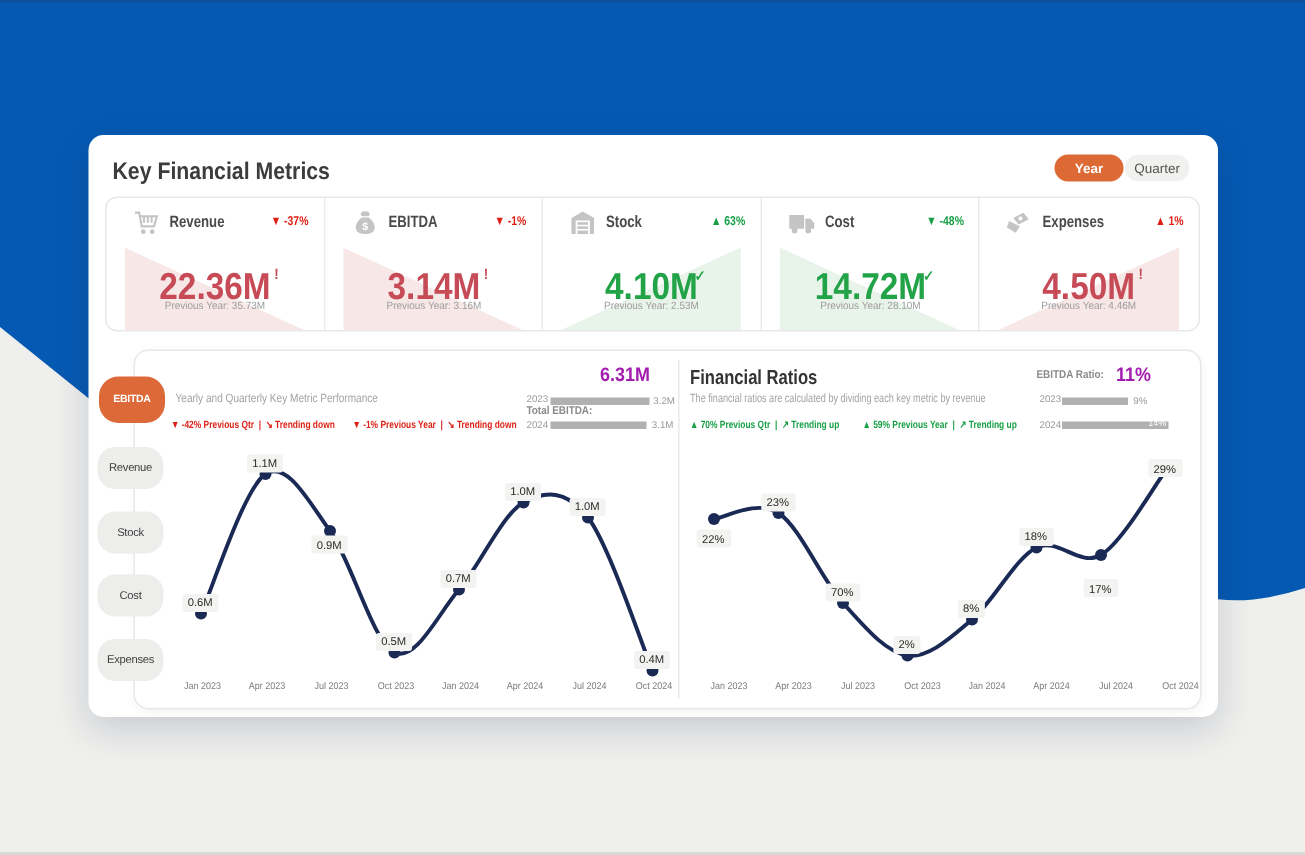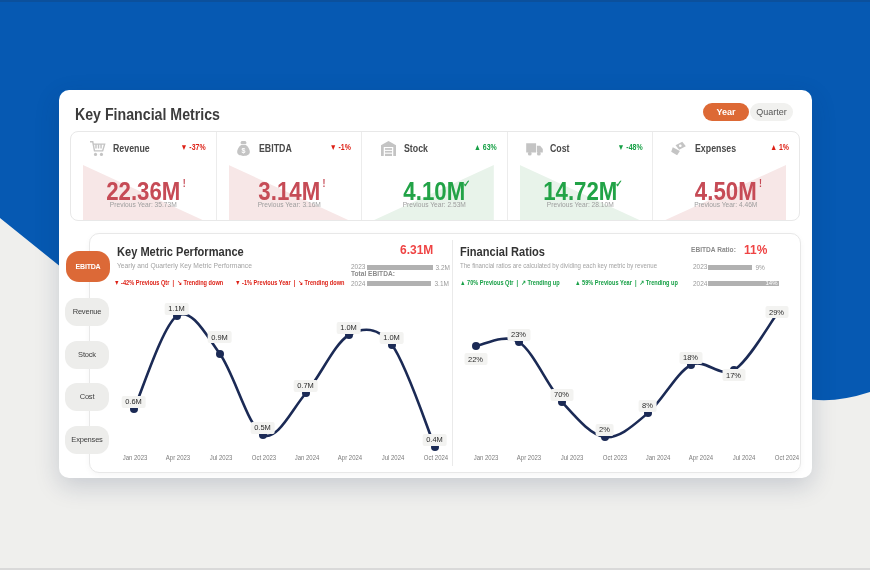--- a/index.html
+++ b/index.html
@@ -30,21 +30,21 @@
   .kvin { position:relative; display:inline-block; }
   .kmark { position:absolute; right:-6px; top:1px; font-size:10px; font-weight:bold; }
   .kprev { position:absolute; left:0; right:0; top:69px; text-align:center; font-size:7px; color:#9d9d9d; transform:scaleX(0.95); }
   
   .panel { position:absolute; left:29.5px; top:143px; width:712px; height:240px; border:1px solid #e8e8e8; border-radius:10px; background:#fff; box-shadow:0 2px 6px rgba(0,0,0,.04); }
   .vdiv { position:absolute; left:362px; top:6px; bottom:6px; width:1px; background:#eaeaea; }
   .ptitle { position:absolute; top:9.5px; font-size:13.5px; font-weight:bold; color:#333; }
   .psub { position:absolute; top:27px; font-size:8px; color:#a3a3a3; }
   .badge { position:absolute; top:44.5px; font-size:7px; font-weight:bold; }
   .tlab { position:absolute; font-size:7.5px; font-weight:bold; color:#8a8a8a; }
-  .tval { position:absolute; font-size:13px; font-weight:bold; color:#ef4444; }
+  .tval { position:absolute; font-size:13px; font-weight:bold; color:#a21caf; }
   .yr { position:absolute; font-size:6.5px; color:#9a9a9a; }
   .bar { position:absolute; height:5.5px; background:#b1b1b1; }
   .barv { position:absolute; font-size:6.5px; color:#9a9a9a; }
   .axis { position:absolute; font-size:6.5px; color:#7b7b7b; width:40px; text-align:center; transform:scaleX(0.92); }
   .dlab { position:absolute; font-size:7.5px; color:#2b2b2b; background:#f3f3f1; padding:1.5px 4px; border-radius:2px; white-space:nowrap; transform:translateX(-50%); }
   
   .sbtn { position:absolute; left:6px; width:44px; height:28px; background:#ededeb; border-radius:12px; font-size:7.5px; color:#3f3f3f; text-align:center; line-height:28px; letter-spacing:-0.2px; }
   .sbtn.on { left:7px; width:44px; height:31px; background:#dc6937; color:#fff; font-weight:bold; border-radius:13px; line-height:31px; font-size:7px; }
 </style>
 </head>
@@ -122,21 +122,20 @@
       <div class="kname"><span class="sxl" style="transform:scaleX(0.8)">Expenses</span></div>
       <div class="kchg red">▲ 1%</div>
       <div class="kval vred"><span class="kvin">4.50M<span class="kmark">!</span></span></div>
       <div class="kprev">Previous Year: 4.46M</div>
     </div>
   </div>
 
   <div class="panel">
     <div class="vdiv"></div>
 
-    <div class="ptitle" style="left:27px"><span class="sxl" style="transform:scaleX(0.82)">Key Metric Performance</span></div>
     <div class="psub" style="left:27px"><span class="sxl" style="transform:scaleX(0.84)">Yearly and Quarterly Key Metric Performance</span></div>
     <div class="badge red" style="left:24px"><span class="sxl" style="transform:scaleX(0.8)">▼ -42% Previous Qtr&nbsp; | &nbsp;↘ Trending down</span></div>
     <div class="badge red" style="left:145px"><span class="sxl" style="transform:scaleX(0.8)">▼ -1% Previous Year&nbsp; | &nbsp;↘ Trending down</span></div>
     <div class="tlab" style="left:261px; top:11px;margin-top:24px;"><span class="sxl" style="transform:scaleX(0.88)">Total EBITDA:</span></div>
     <div class="tval" style="left:310px; top:7.5px;"><span class="sxl" style="transform:scaleX(0.92)">6.31M</span></div>
     <div class="yr" style="left:261.5px; top:29px;">2023</div>
     <div class="bar" style="left:277px; top:30.5px; width:66px;"></div>
     <div class="barv" style="left:346px; top:29.5px;">3.2M</div>
     <div class="yr" style="left:261.5px; top:45.5px;">2024</div>
     <div class="bar" style="left:277px; top:46.6px; width:64.7px;"></div>
@@ -149,21 +148,21 @@
           <circle cx="110" cy="50" r="4"></circle>
           <circle cx="153" cy="131" r="4"></circle>
           <circle cx="196" cy="89" r="4"></circle>
           <circle cx="239" cy="31" r="4"></circle>
           <circle cx="282" cy="41" r="4"></circle>
           <circle cx="325" cy="143" r="4"></circle>
       </g>
     </svg>
     <div class="dlab" style="left:44px; top:161.5px;">0.6M</div>
     <div class="dlab" style="left:87px; top:68.5px;">1.1M</div>
-    <div class="dlab" style="left:130px; top:97px;text-align:right;">0.9M</div>
+    <div class="dlab" style="left:130px; top:123px;text-align:right;">0.9M</div>
     <div class="dlab" style="left:173px; top:187.5px;">0.5M</div>
     <div class="dlab" style="left:216px; top:145.5px;">0.7M</div>
     <div class="dlab" style="left:259px; top:87.5px;">1.0M</div>
     <div class="dlab" style="left:302px; top:97.5px;">1.0M</div>
     <div class="dlab" style="left:345px; top:199.5px;">0.4M</div>
     <div class="axis" style="left:25px; top:220px;">Jan 2023</div>
     <div class="axis" style="left:68px; top:220px;">Apr 2023</div>
     <div class="axis" style="left:111px; top:220px;">Jul 2023</div>
     <div class="axis" style="left:154px; top:220px;">Oct 2023</div>
     <div class="axis" style="left:197px; top:220px;">Jan 2024</div>
@@ -195,21 +194,21 @@
           <circle cx="273" cy="66" r="4"></circle>
           <circle cx="316" cy="10" r="4"></circle>
       </g>
     </svg>
     <div class="dlab" style="left:386px; top:119px;">22%</div>
     <div class="dlab" style="left:429px; top:94.5px;text-align:center;">23%</div>
     <div class="dlab" style="left:472px; top:154.5px;">70%</div>
     <div class="dlab" style="left:515px; top:189.5px;">2%</div>
     <div class="dlab" style="left:558px; top:165.5px;">8%</div>
     <div class="dlab" style="left:601px; top:117.5px;">18%</div>
-    <div class="dlab" style="left:644px; top:135px;">17%</div>
+    <div class="dlab" style="left:644px; top:152px;">17%</div>
     <div class="dlab" style="left:687px; top:72px;">29%</div>
     <div class="axis" style="left:376px; top:220px;">Jan 2023</div>
     <div class="axis" style="left:419px; top:220px;">Apr 2023</div>
     <div class="axis" style="left:462px; top:220px;">Jul 2023</div>
     <div class="axis" style="left:505px; top:220px;">Oct 2023</div>
     <div class="axis" style="left:548px; top:220px;">Jan 2024</div>
     <div class="axis" style="left:591px; top:220px;">Apr 2024</div>
     <div class="axis" style="left:634px; top:220px;">Jul 2024</div>
     <div class="axis" style="left:677px; top:220px;">Oct 2024</div>
   </div>

